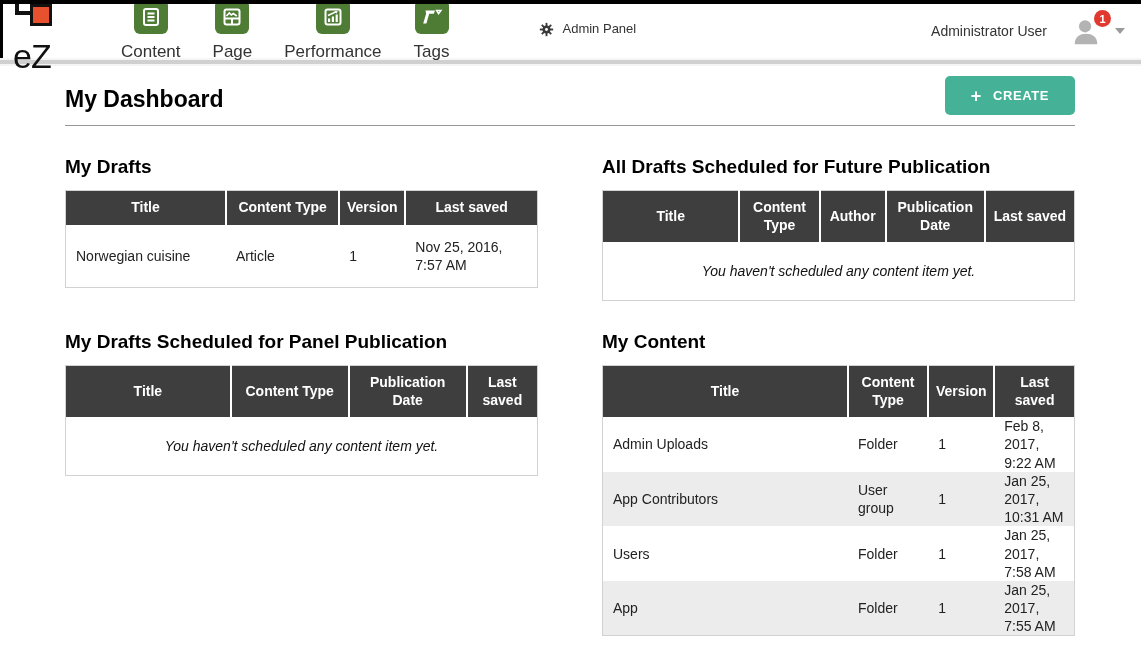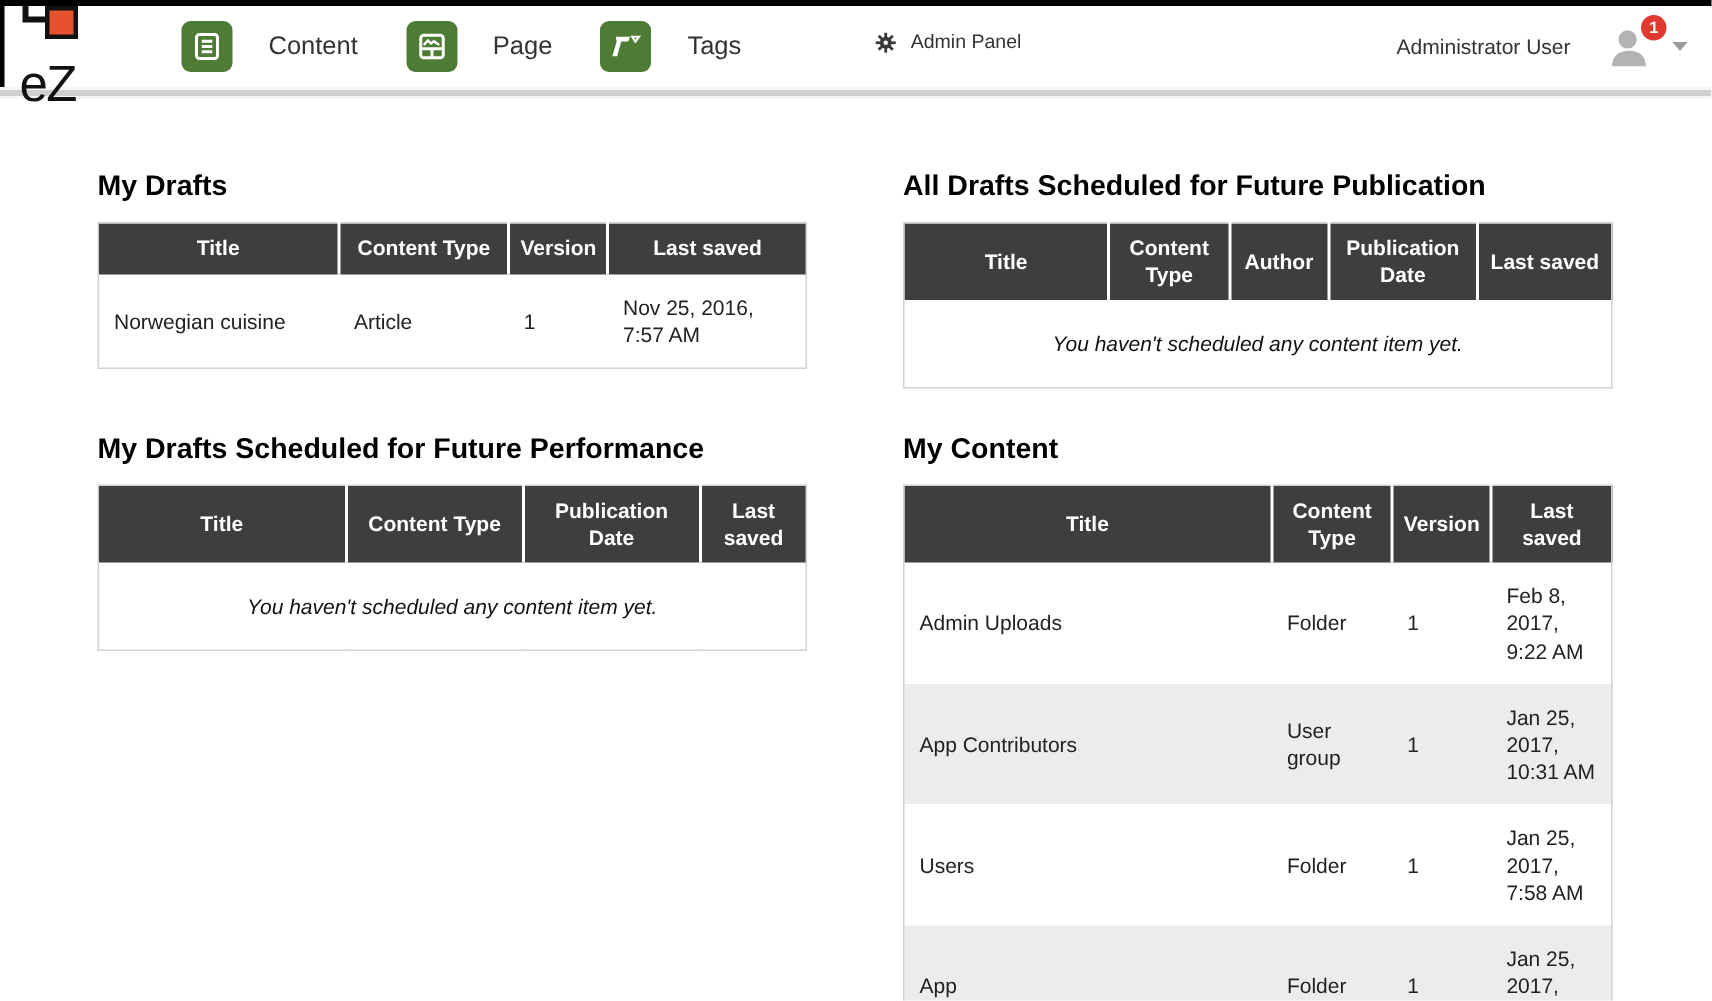--- a/index.html
+++ b/index.html
@@ -11,21 +11,21 @@
   .topbar { height:54px; display:flex; align-items:center; padding:0 16px 0 10px;
             background:#fff; border-left:3px solid #000; }
   .logo { display:flex; align-items:flex-start; gap:8px; margin-right:34px; cursor:pointer;flex-direction:column; }
   .logo-mark { position:relative; width:42px; height:42px; }
   .logo-outline { position:absolute; top:2px; left:2px; width:26px; height:26px;
                   border:4px solid #111; background:#fff; }
   .logo-orange { position:absolute; right:3px; bottom:3px; width:22px; height:22px;
                  border:3px solid #111; background:#e8512e; }
   .logo-text { font-size:34px; color:#111; letter-spacing:-1px; }
 
-  .nav-item { display:flex; align-items:center; gap:24px; margin-left:32px; cursor:pointer; }
+  .nav-item { display:flex; align-items:center; gap:8px; margin-left:32px; cursor:pointer;flex-direction:column; }
   .nav-icon { width:34px; height:34px; border-radius:6px; background:#4e7c35;
               display:flex; align-items:center; justify-content:center; flex:0 0 auto; }
   .nav-icon svg { width:24px; height:24px; }
   .nav-label { font-size:17px; color:#333; }
 
   .admin-panel { display:flex; align-items:flex-start; gap:8px; margin-left:88px; cursor:pointer; }
   .admin-panel svg { width:17px; height:17px; }
   .admin-label { font-size:13px; color:#333; }
 
   .user-menu { margin-left:auto; display:flex; align-items:center; cursor:pointer; }
@@ -71,21 +71,21 @@
   .t-all-sched th:nth-child(1){width:29%} .t-all-sched th:nth-child(2){width:17%}
   .t-all-sched th:nth-child(3){width:14%} .t-all-sched th:nth-child(4){width:21%}
   .t-all-sched th:nth-child(5){width:19%}
 
   .t-my-sched th:nth-child(1){width:35%} .t-my-sched th:nth-child(2){width:25%}
   .t-my-sched th:nth-child(3){width:25%} .t-my-sched th:nth-child(4){width:15%}
 
   .t-my-content th:nth-child(1){width:52%} .t-my-content th:nth-child(2){width:17%}
   .t-my-content th:nth-child(3){width:14%} .t-my-content th:nth-child(4){width:17%}
   .t-my-content tbody tr:nth-child(even){ background:#ececec; }
-  .t-my-content td { padding:13px 10px; }
+  .t-my-content td { padding:0 10px; }
 </style>
 </head>
 <body>
 
 <div class="topbar">
   <div class="logo">
     <div class="logo-mark">
       <div class="logo-outline"></div>
       <div class="logo-orange"></div>
     </div>
@@ -109,20 +109,33 @@
       <svg viewBox="0 0 24 24" fill="none" stroke="#fff" stroke-width="2">
         <rect x="4.5" y="4.5" width="15" height="15" rx="2"></rect>
         <path d="M6.5 11 l2.8-3 2 2 2-1.5 3.5 2.5" stroke-width="1.6"></path>
         <line x1="4.5" y1="13.5" x2="19.5" y2="13.5"></line>
         <line x1="12" y1="13.5" x2="12" y2="19.5"></line>
       </svg>
     </span>
     <span class="nav-label">Page</span>
   </div>
 
+  <div class="nav-item">
+    <span class="nav-icon">
+      <svg viewBox="0 0 24 24">
+        <rect x="4.5" y="4.5" width="15" height="15" rx="2" fill="none" stroke="#fff" stroke-width="2"></rect>
+        <rect x="7" y="13.5" width="2.2" height="3.5" fill="#fff"></rect>
+        <rect x="10.8" y="11.5" width="2.2" height="5.5" fill="#fff"></rect>
+        <rect x="14.6" y="9.5" width="2.2" height="7.5" fill="#fff"></rect>
+        <path d="M7 10.5 L15.5 6.5" stroke="#fff" stroke-width="1.6" fill="none"></path>
+        <path d="M16.8 6 l-3 0.4 1.6 2.4 z" fill="#fff"></path>
+      </svg>
+    </span>
+    <span class="nav-label">Performance</span>
+  </div>
 
   <div class="nav-item">
     <span class="nav-icon">
       <svg viewBox="0 0 24 24">
         <path d="M5.5 5.5 h9.5 l-1.2 3.2 h-4.6 l-2.8 9.8 h-3.2 l2.9-9.8 z" fill="#fff"></path>
         <path d="M16.5 5.5 h4.5 l-2.4 3.2 z" fill="none" stroke="#fff" stroke-width="1.4"></path>
       </svg>
     </span>
     <span class="nav-label">Tags</span>
   </div>
@@ -162,20 +175,27 @@
       </svg>
       <span class="badge">1</span>
     </span>
     <span class="caret"></span>
   </div>
 </div>
 
 <div class="divider"></div>
 
 <div class="main">
+  <div class="title-row">
+    <div class="page-title">My Dashboard</div>
+    <button class="create-btn">
+      <span class="plus">+</span>
+      <span>CREATE</span>
+    </button>
+  </div>
 
   <div class="sections">
     <div class="section">
       <div class="section-title">My Drafts</div>
       <table class="t-my-drafts">
           <thead>
             <tr>
               <th>Title</th>
               <th>Content Type</th>
               <th>Version</th>
@@ -207,21 +227,21 @@
           </thead>
           <tbody>
             <tr>
               <td colspan="5" class="empty-msg">You haven't scheduled any content item yet.</td>
             </tr>
           </tbody>
         </table>
     </div>
 
     <div class="section">
-      <div class="section-title">My Drafts Scheduled for Future Performance</div>
+      <div class="section-title">My Drafts Scheduled for Panel Publication</div>
       <table class="t-my-sched">
           <thead>
             <tr>
               <th>Title</th>
               <th>Content Type</th>
               <th>Publication Date</th>
               <th>Last saved</th>
             </tr>
           </thead>
           <tbody>

